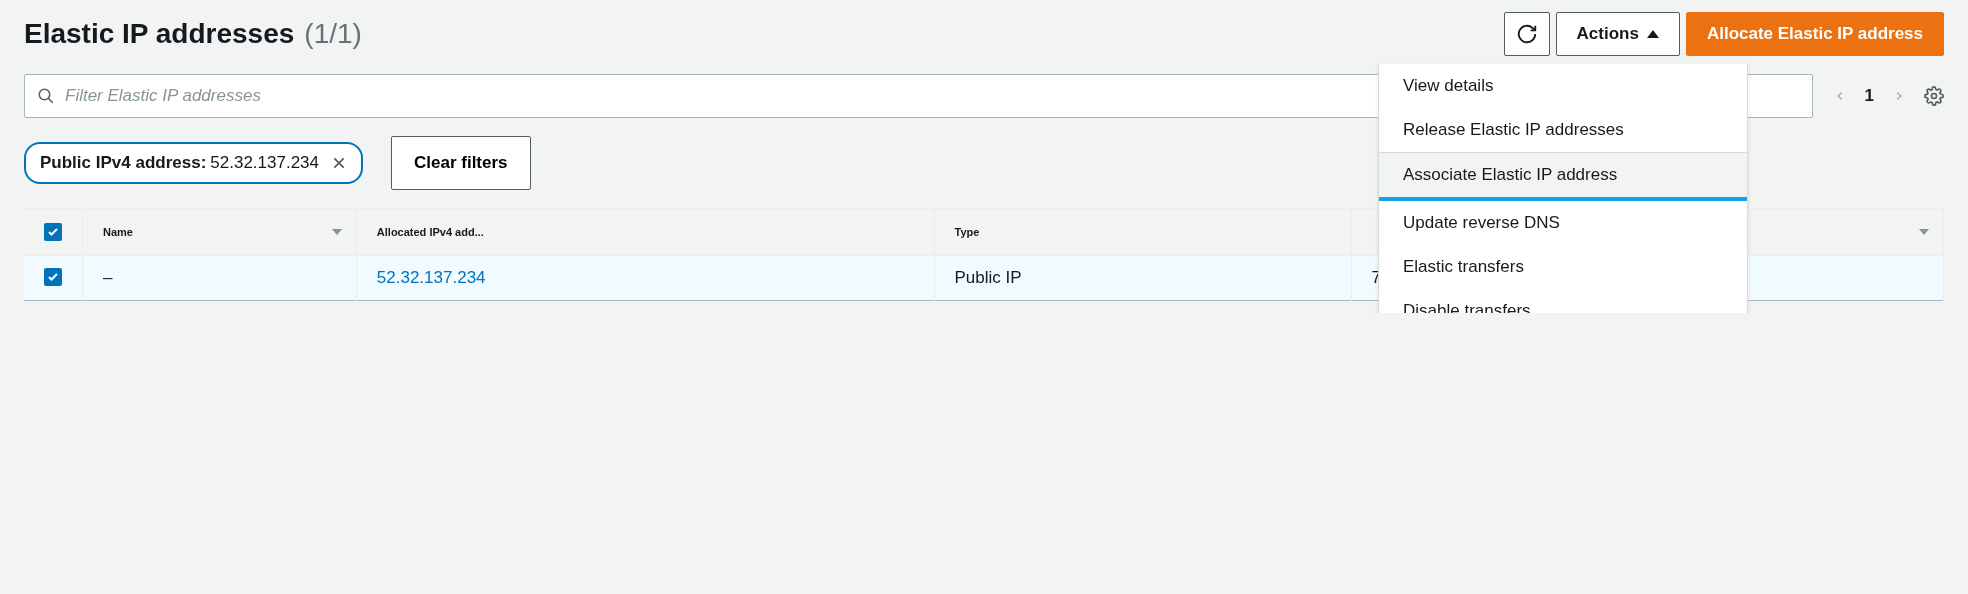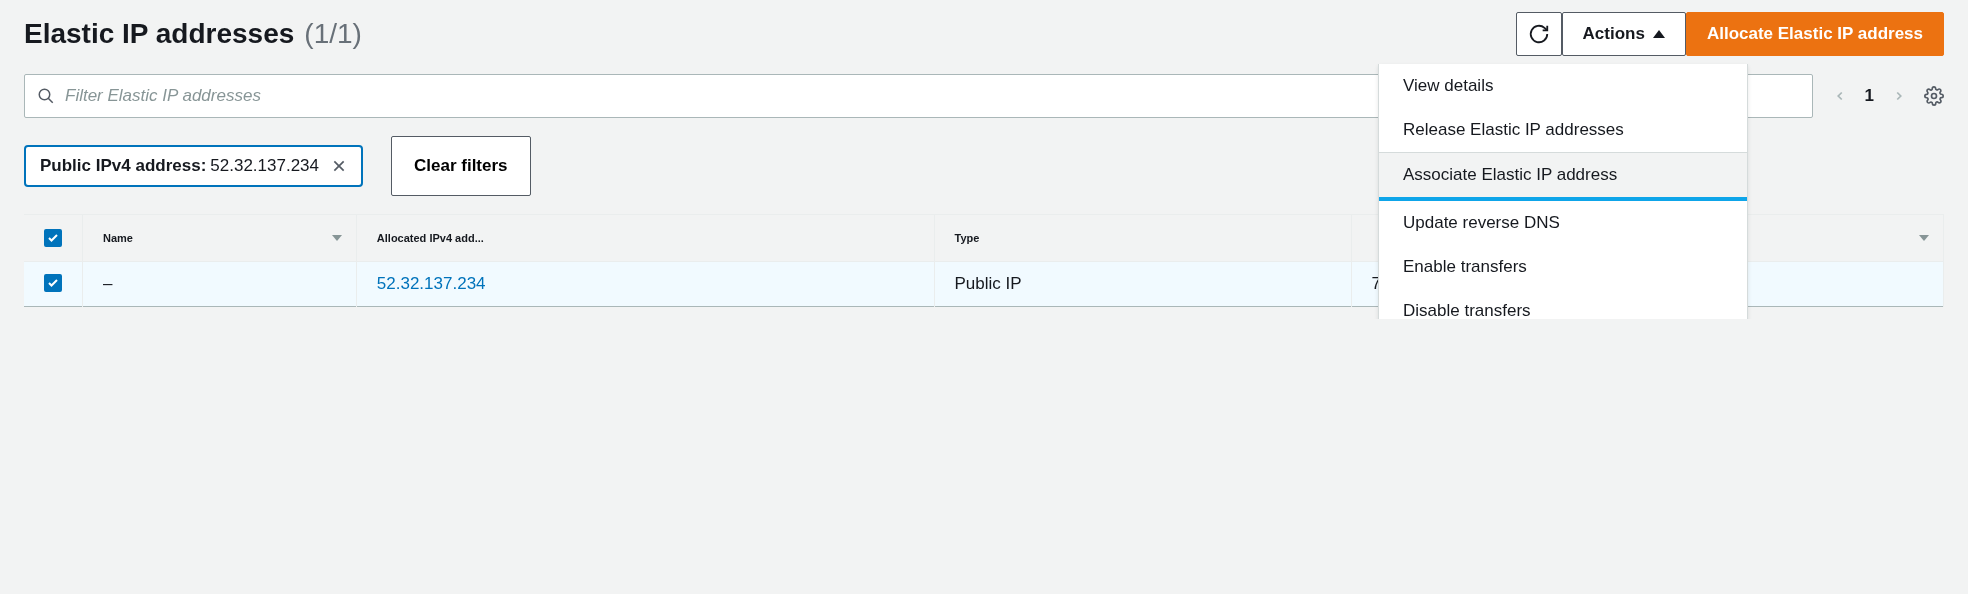--- a/index.html
+++ b/index.html
@@ -2,41 +2,41 @@
 <html><head>
 <meta charset="utf-8">
 <style>
 * { box-sizing: border-box; margin: 0; padding: 0; }
 body { font-family: "Amazon Ember", "Helvetica Neue", Arial, sans-serif; background: #f2f3f3; color: #16191f; font-size: 14px; }
 .container { padding: 12px 24px; position: relative; }
 .header-row { display: flex; align-items: center; justify-content: space-between; margin-bottom: 18px; }
 .title-group { display: flex; align-items: baseline; gap: 10px; }
 .page-title { font-size: 28px; font-weight: 700; color: #16191f; }
 .count { font-size: 28px; font-weight: 400; color: #687078; }
-.header-actions { display: flex; align-items: center; gap: 0; border-radius: 10px; }
+.header-actions { display: flex; align-items: center; gap: 6px; border-radius: 10px; }
 .btn { display: inline-flex; align-items: center; justify-content: center; gap: 8px; height: 44px; padding: 0 20px; border-radius: 2px; border: 1px solid #545b64; background: #fff; color: #16191f; font-size: 17px; font-weight: 700; cursor: pointer; }
 .btn-icon-only { width: 46px; padding: 0; }
 .btn-primary { background: #ec7211; border-color: #ec7211; color: #fff; }
 .actions-caret { width: 0; height: 0; border-left: 6px solid transparent; border-right: 6px solid transparent; border-bottom: 8px solid #16191f; }
 .refresh-svg { width: 22px; height: 22px; }
 .search-row { display: flex; align-items: center; gap: 20px; margin-bottom: 18px; }
 .search-box { flex: 1; display: flex; align-items: center; height: 44px; border: 1px solid #aab7b8; border-radius: 2px; background: #fff; padding: 0 12px; }
 .search-icon { width: 18px; height: 18px; color: #545b64; margin-right: 10px; flex-shrink: 0; }
 .search-input { flex: 1; border: none; outline: none; font-size: 17px; font-style: italic; color: #687078; background: transparent; }
 .search-input::placeholder { color: #879596; font-style: italic; }
 .pagination { display: flex; align-items: center; gap: 18px; color: #545b64; }
 .page-chevron { color: #aab7b8; width: 14px; height: 14px; cursor: pointer; }
 .page-num { font-size: 17px; font-weight: 700; color: #16191f; }
 .gear-icon { width: 20px; height: 20px; color: #545b64; cursor: pointer; }
 .filter-row { display: flex; align-items: center; gap: 28px; margin-bottom: 18px; }
-.filter-chip { display: flex; align-items: center; height: 42px; padding: 0 14px; border: 2px solid #0073bb; border-radius: 4px; background: #fff; font-size: 17px; }
+.filter-chip { display: flex; align-items: center; height: 42px; padding: 0 14px; border: 2px solid #0073bb; border-radius: 16px; background: #fff; font-size: 17px; }
 .filter-chip .label { font-weight: 700; margin-right: 4px; }
 .filter-chip .value { font-weight: 400; }
 .chip-close { margin-left: 12px; width: 16px; height: 16px; cursor: pointer; color: #545b64; }
-.clear-filters { height: 60px; padding: 0 22px; border: 1px solid #545b64; border-radius: 2px; background: #fff; font-size: 17px; font-weight: 700; cursor: pointer; }
+.clear-filters { height: 54px; padding: 0 22px; border: 1px solid #545b64; border-radius: 2px; background: #fff; font-size: 17px; font-weight: 700; cursor: pointer; }
 .table { width: 100%; border-collapse: collapse; }
 .table thead tr { border-top: 1px solid #eaeded; border-bottom: 1px solid #eaeded; }
 .table th { text-align: left; padding: 14px 20px; font-size: 11px; font-weight: 700; color: #16191f; border-right: 1px solid #eaeded; position: relative; }
 .table th:first-child, .table td:first-child { width: 50px; padding-left: 20px; }
 .table th .sort-icon { position: absolute; right: 14px; top: 50%; transform: translateY(-50%); width: 0; height: 0; border-left: 5px solid transparent; border-right: 5px solid transparent; border-top: 6px solid #879596; }
 .table td { padding: 12px 20px; font-size: 17px; border-right: 1px solid #eaeded; }
 .table tbody tr.selected { background: #f1faff; }
 .table tbody tr { border-bottom: 1px solid #aab7b8; }
 .checkbox { width: 18px; height: 18px; border: 2px solid #0073bb; border-radius: 2px; background: #0073bb; display: inline-flex; align-items: center; justify-content: center; cursor: pointer; }
 .checkbox svg { width: 12px; height: 12px; color: #fff; }
@@ -134,17 +134,17 @@
         <td>756707105c4e</td>
       </tr>
     </tbody>
   </table>
 
   <div class="actions-menu" id="actions-menu">
       <div class="menu-item">View details</div>
       <div class="menu-item">Release Elastic IP addresses</div>
       <div class="menu-item highlighted">Associate Elastic IP address</div>
       <div class="menu-item">Update reverse DNS</div>
-      <div class="menu-item">Enable transfers</div>
+      <div class="menu-item">Elastic transfers</div>
       <div class="menu-item">Disable transfers</div>
       <div class="menu-item">Accept transfers</div>
     </div>
 </div>
 
 </body></html>

